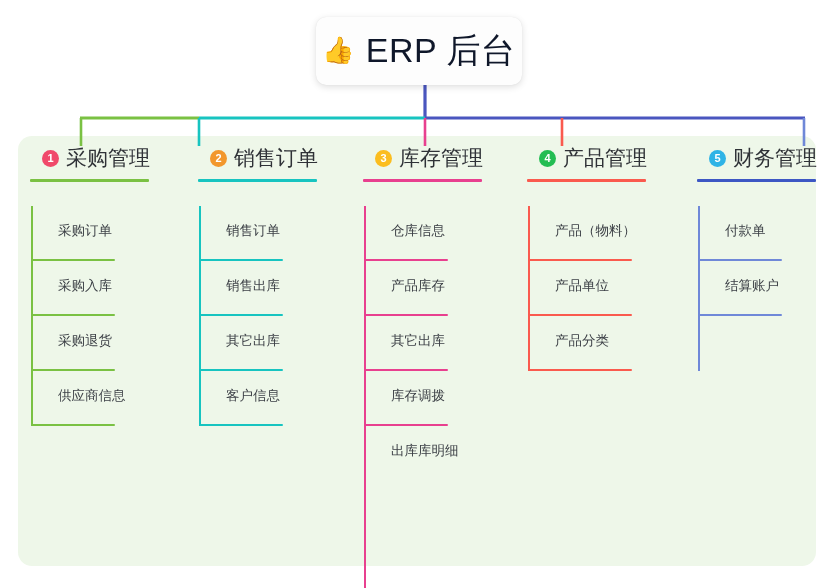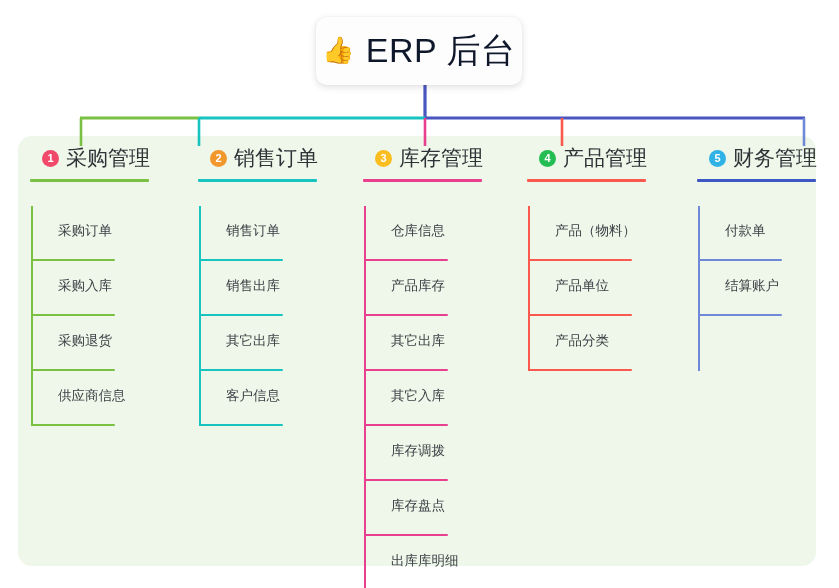--- a/index.html
+++ b/index.html
@@ -237,29 +237,21 @@
           </div>
           <div class="leaf">
             <span class="leaf-label">产品库存</span>
             <div class="leaf-rule" style="background: rgb(232, 64, 143); width: 84px;"></div>
           </div>
           <div class="leaf">
             <span class="leaf-label">其它出库</span>
             <div class="leaf-rule" style="background: rgb(232, 64, 143); width: 84px;"></div>
           </div>
           <div class="leaf">
-            <span class="leaf-label">其它入库</span>
-            <div class="leaf-rule" style="background: rgb(232, 64, 143); width: 84px;"></div>
-          </div>
-          <div class="leaf">
             <span class="leaf-label">库存调拨</span>
-            <div class="leaf-rule" style="background: rgb(232, 64, 143); width: 84px;"></div>
-          </div>
-          <div class="leaf">
-            <span class="leaf-label">库存盘点</span>
             <div class="leaf-rule" style="background: rgb(232, 64, 143); width: 84px;"></div>
           </div>
           <div class="leaf">
             <span class="leaf-label">出库库明细</span>
           </div>
         </div>
       </div>
       <div class="column" style="left: 527px;">
         <div class="col-head">
           <span class="badge" style="background: rgb(35, 189, 83);">4</span>

